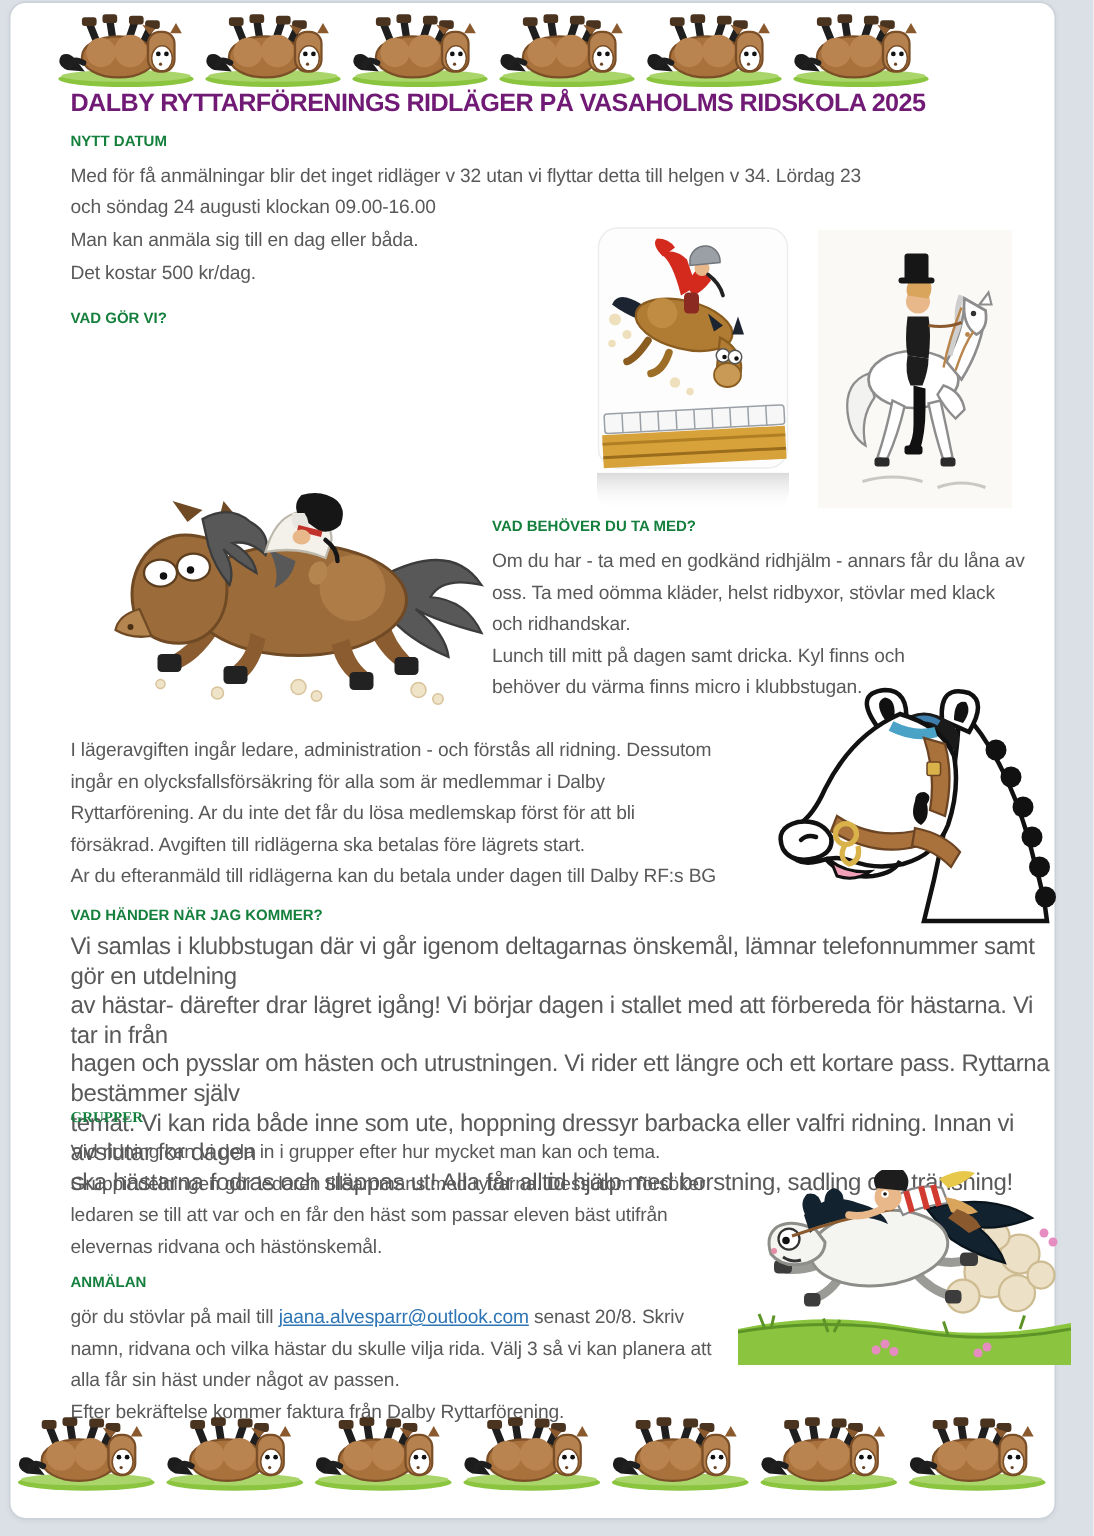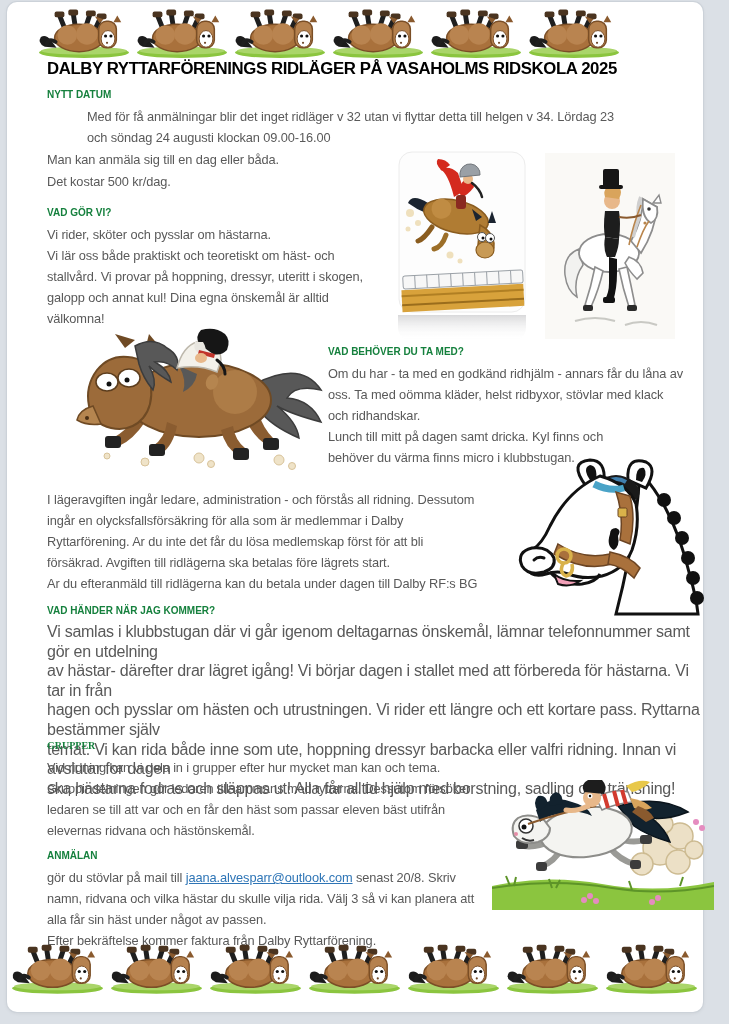--- a/index.html
+++ b/index.html
@@ -9,21 +9,21 @@
     font-family:"Liberation Sans","DejaVu Sans",sans-serif;
   }
   .page{
     position:absolute;left:7px;top:2px;width:696px;height:1010px;
     background:#ffffff;border-radius:10px;
     box-shadow:0 0 0 1px #ccd2d9, 0 1px 4px rgba(0,0,0,.08);
   }
   .abs{position:absolute;}
   .title{
     left:40px;top:57px;width:630px;
-    font-size:16.8px;letter-spacing:-0.4px;color:#000000;font-weight:600;
+    font-size:16.8px;letter-spacing:-0.4px;color:#701a75;font-weight:600;
     white-space:nowrap;
   }
   .h-red{
     font-size:10px;font-weight:bold;color:#15803d;letter-spacing:0;
     white-space:nowrap;
   }
   .body-text{
     font-size:12.8px;line-height:21px;color:#595959;
     white-space:pre-line;letter-spacing:-0.1px;
   }
@@ -93,31 +93,26 @@
         <use href="#sym-rh"></use>
       </svg>
     <svg class="rh">
         <use href="#sym-rh"></use>
       </svg>
   </div>
 
   <div class="abs title">DALBY RYTTARFÖRENINGS RIDLÄGER PÅ VASAHOLMS RIDSKOLA 2025</div>
 
   <div class="abs h-red" style="left:40px;top:87px;">NYTT DATUM</div>
-  <div class="abs body-text" style="left:40px;top:104px;width:640px;margin-left:40px;">Med för få anmälningar blir det inget ridläger v 32 utan vi flyttar detta till helgen v 34. Lördag 23
+  <div class="abs body-text" style="left:40px;top:104px;width:640px;">Med för få anmälningar blir det inget ridläger v 32 utan vi flyttar detta till helgen v 34. Lördag 23
 och söndag 24 augusti klockan 09.00-16.00</div>
   <div class="abs body-text" style="left:40px;top:147px;width:640px;">Man kan anmäla sig till en dag eller båda.</div>
   <div class="abs body-text" style="left:40px;top:169px;width:640px;">Det kostar 500 kr/dag.</div>
 
   <div class="abs h-red" style="left:40px;top:205px;">VAD GÖR VI?</div>
-  <div class="abs body-text" style="left:40px;top:222px;width:380px;">Vi rider, sköter och pysslar om hästarna.
-Vi lär oss både praktiskt och teoretiskt om häst- och
-stallvård. Vi provar på hoppning, dressyr, uteritt i skogen,
-galopp och annat kul! Dina egna önskemål är alltid
-välkomna!</div>
 
   <svg class="abs" style="left:391px;top:149px;" width="128" height="164" viewBox="0 0 128 164">
     <rect x="1" y="1" width="126" height="160" rx="13" fill="#fdfdfd" stroke="#ececec"></rect>
     <g transform="rotate(-3 64 130)">
       <rect x="3" y="136" width="122" height="22" fill="#d8a23b"></rect>
       <line x1="3" y1="142" x2="125" y2="142" stroke="#b07f23" stroke-width="2"></line>
       <line x1="3" y1="151" x2="125" y2="151" stroke="#9a6d1c" stroke-width="2"></line>
       <rect x="5" y="122" width="120" height="13" rx="2" fill="#f7f7f7" stroke="#9aa0a6"></rect>
       <g stroke="#9aa0a6" stroke-width="1">
         <line x1="17" y1="122" x2="17" y2="135"></line>

